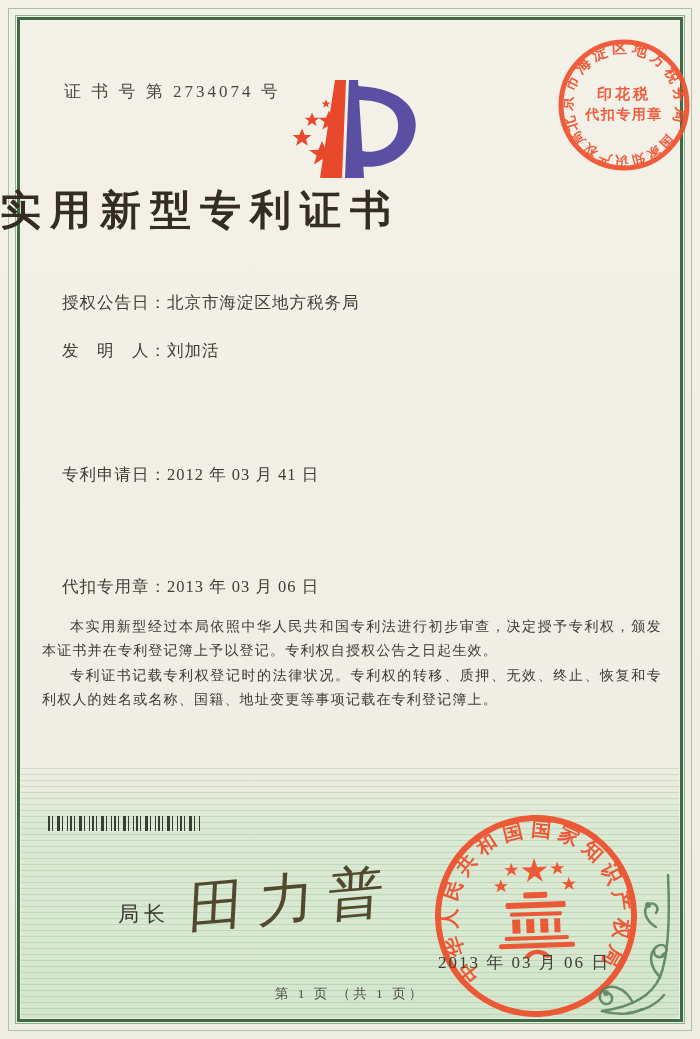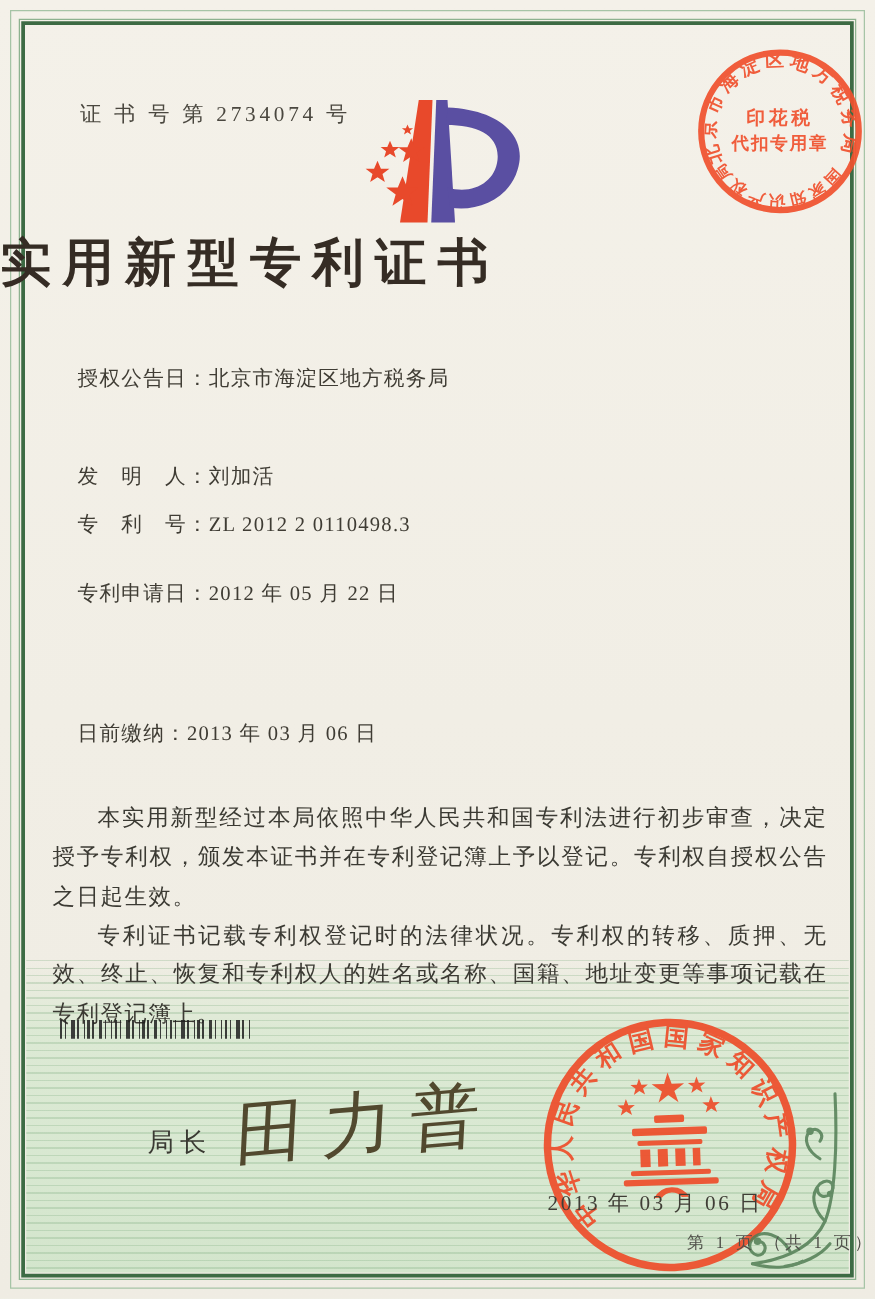--- a/index.html
+++ b/index.html
@@ -23,50 +23,49 @@
       linear-gradient(180deg, rgba(214,232,207,0) 0%, rgba(214,232,207,.75) 22%, #d8e8d1 65%, #d3e5cc 100%);
   }
   .cert-no{position:absolute;left:64px;top:80px;font-size:17px;letter-spacing:3px;color:#4a473f;}
   .logo{position:absolute;left:272px;top:74px;width:178px;height:110px;}
   .tax-stamp{position:absolute;left:552px;top:33px;width:144px;height:144px;opacity:.92;}
   .title{
     position:absolute;left:0;right:0;top:183px;text-align:left;
     font-size:41px;font-weight:600;letter-spacing:9px;color:#352c24;
   }
   .field{position:absolute;left:62px;font-size:16.5px;color:#3f3c34;letter-spacing:1px;white-space:nowrap;}
-  .f0{top:292px}.f1{top:370px}.f2{top:409px}.f3{top:464px}.f4{top:519px}.f5{top:576px}
+  .f0{top:292px}.f1{top:340px}.f2{top:409px}.f3{top:464px}.f4{top:519px}.f5{top:576px}
   .redact{
     display:inline-block;vertical-align:middle;width:255px;height:22px;margin-left:4px;
     background:repeating-linear-gradient(90deg,#e6e4de 0 38px,#f6f5f1 38px 82px);
     filter:blur(4px);border-radius:3px;opacity:.9;
   }
   .body-text{
     position:absolute;left:42px;top:615px;width:620px;
-    font-size:18px;line-height:1.74;color:#3b3a33;letter-spacing:1.2px;
+    font-size:14px;line-height:1.74;color:#3b3a33;letter-spacing:1.2px;
     text-align:justify;
-    margin-top:24px;
   }
   .body-text p{margin:0;text-indent:2em;}
   .barcode{
     position:absolute;left:48px;top:816px;width:152px;height:15px;opacity:.85;
     background:repeating-linear-gradient(90deg,
       #1e1e1e 0 2px,transparent 2px 4px,#1e1e1e 4px 5px,transparent 5px 9px,
       #1e1e1e 9px 12px,transparent 12px 14px,#1e1e1e 14px 15px,transparent 15px 19px,
       #1e1e1e 19px 20px,transparent 20px 22px);
   }
   .sig-title{position:absolute;left:118px;top:900px;font-size:21px;letter-spacing:5px;color:#3a3a33;}
   .sig-name{
     position:absolute;left:188px;top:862px;font-size:56px;color:#473c22;
     letter-spacing:14px;transform:rotate(-5deg) skewX(-8deg);
     font-family:"DejaVu Serif","Liberation Serif",serif;opacity:.92;white-space:nowrap;
   }
   .seal{position:absolute;left:430px;top:810px;width:212px;height:212px;transform:rotate(-2deg);opacity:.93;}
   .seal-date{position:absolute;left:438px;top:951px;font-size:17px;letter-spacing:2px;color:#3f3e36;z-index:5;}
   .flourish{position:absolute;right:24px;bottom:22px;width:104px;height:150px;opacity:.85;}
-  .footer{position:absolute;left:0;right:0;top:985px;text-align:right;font-size:13.5px;letter-spacing:3px;color:#50504a;z-index:6;}
+  .footer{position:absolute;left:0;right:0;top:985px;text-align:center;font-size:13.5px;letter-spacing:3px;color:#50504a;z-index:6;}
 </style>
 </head>
 <body>
 
 <div class="page">
 
   <div class="green-zone"></div>
 
   <div class="frame-outer"></div>
   <div class="frame-inner"></div>
@@ -98,23 +97,22 @@
       <textPath href="#taxBot" xlink:href="#taxBot" startOffset="3%">国家知识产权局</textPath>
     </text>
     <text x="72" y="66" text-anchor="middle" font-size="15" letter-spacing="3" fill="#f0512e" font-weight="bold">印花税</text>
     <text x="72" y="86" text-anchor="middle" font-size="14" letter-spacing="1.5" fill="#f0512e" font-weight="bold">代扣专用章</text>
   </svg>
 
   <div class="title">实用新型专利证书</div>
 
   <div class="field f0"><span>授权公告日：</span><span>北京市海淀区地方税务局</span></div>
   <div class="field f1"><span>发　明　人：</span><span>刘加活</span></div>
-  <div class="field f2"><span>专　利　号：</span><span>ZL 2012 2 0110498.3</span></div>
-  <div class="field f3"><span>专利申请日：</span><span>2012 年 05 月 22 日</span></div>
-  <div class="field f5"><span>日前缴纳：</span><span>2013 年 03 月 06 日</span></div>
+  <div class="field f3"><span>专利申请日：</span><span>2012 年 03 月 41 日</span></div>
+  <div class="field f5"><span>代扣专用章：</span><span>2013 年 03 月 06 日</span></div>
 
   <div class="body-text">
     <p>本实用新型经过本局依照中华人民共和国专利法进行初步审查，决定授予专利权，颁发本证书并在专利登记簿上予以登记。专利权自授权公告之日起生效。</p>
     <p>专利证书记载专利权登记时的法律状况。专利权的转移、质押、无效、终止、恢复和专利权人的姓名或名称、国籍、地址变更等事项记载在专利登记簿上。</p>
   </div>
 
   <div class="barcode"></div>
 
   <div class="sig-title">局长</div>
   <div class="sig-name">田力普</div>

